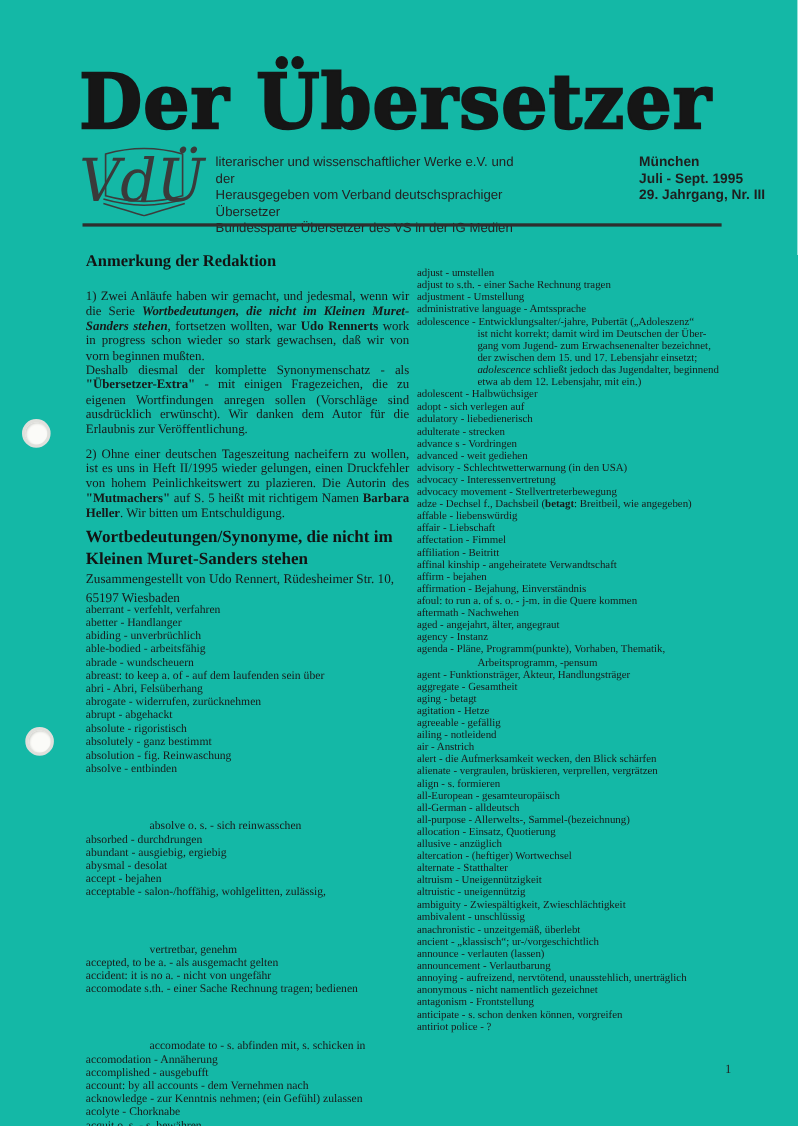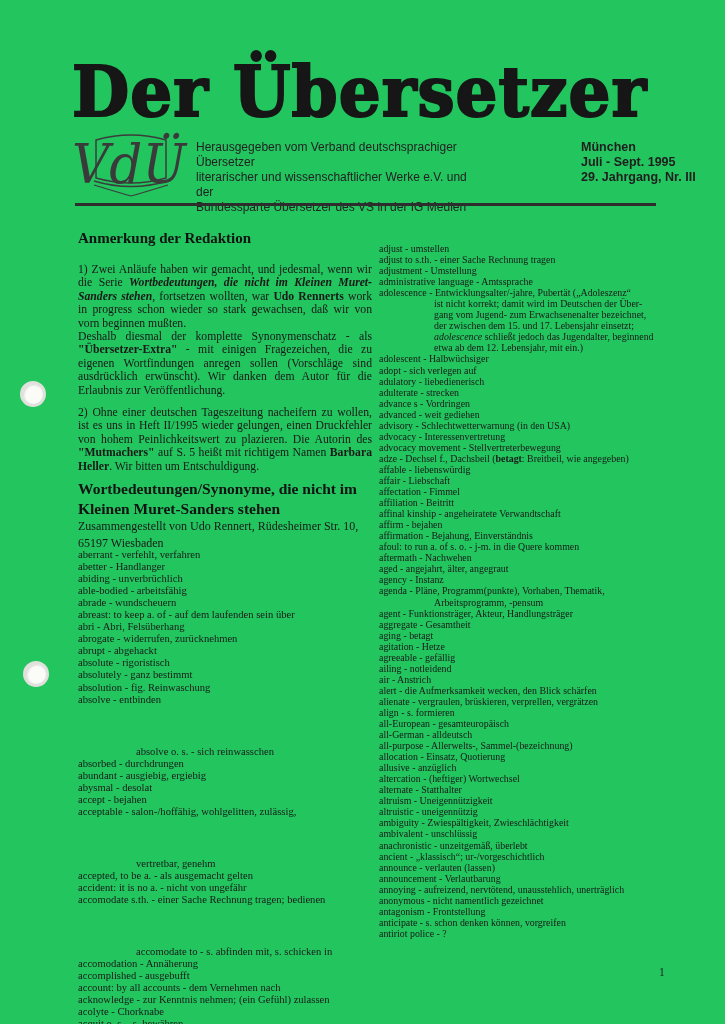--- a/index.html
+++ b/index.html
@@ -1,18 +1,18 @@
 <!DOCTYPE html>
 <html lang="de"><head>
 <meta charset="utf-8">
 <style>
   html,body{margin:0;padding:0;background:#ffffff;}
   .page{
     position:relative; width:725px; height:1024px; overflow:hidden;
-    background:#22c55e; color:#1b1b1b;
+    background:#14b8a6; color:#1b1b1b;
     font-family:"Liberation Serif", serif;
   }
   
   .masthead-title{
     position:absolute; left:72px; top:58px;
     font-family:"DejaVu Serif", serif; font-weight:bold;
     font-size:66px; line-height:1; letter-spacing:1px; color:#161616;
     -webkit-text-stroke:2px #161616; white-space:nowrap;
     transform:scaleY(1.04); transform-origin:left top;
   }
@@ -72,22 +72,22 @@
   <div class="masthead-title">Der Übersetzer</div>
 
   <svg class="vdu-logo" viewBox="0 0 122 76" aria-hidden="true">
     <path d="M26 14 Q61 4 96 14 L96 52 Q61 62 26 52 Z" fill="none" stroke="#3c3c3c" stroke-width="1.5"></path>
     <path d="M24 55 Q61 66 98 55" fill="none" stroke="#3c3c3c" stroke-width="1.4"></path>
     <path d="M24 59 Q57 69 61 70 Q65 69 98 59" fill="none" stroke="#3c3c3c" stroke-width="1.2"></path>
     <text x="2" y="57" font-family="DejaVu Serif, serif" font-style="italic" font-size="54" fill="#3a3a3a" textLength="114" lengthAdjust="spacingAndGlyphs">VdÜ</text>
   </svg>
 
   <div class="publisher">
+    <div>literarischer und wissenschaftlicher Werke e.V. und der</div>
     <div>Herausgegeben vom Verband deutschsprachiger Übersetzer</div>
-    <div>literarischer und wissenschaftlicher Werke e.V. und der</div>
     <div>Bundessparte Übersetzer des VS in der IG Medien</div>
   </div>
 
   <div class="issue">
     <div>München</div>
     <div>Juli - Sept. 1995</div>
     <div>29. Jahrgang, Nr. III</div>
   </div>
 
   <div class="header-rule"></div>

